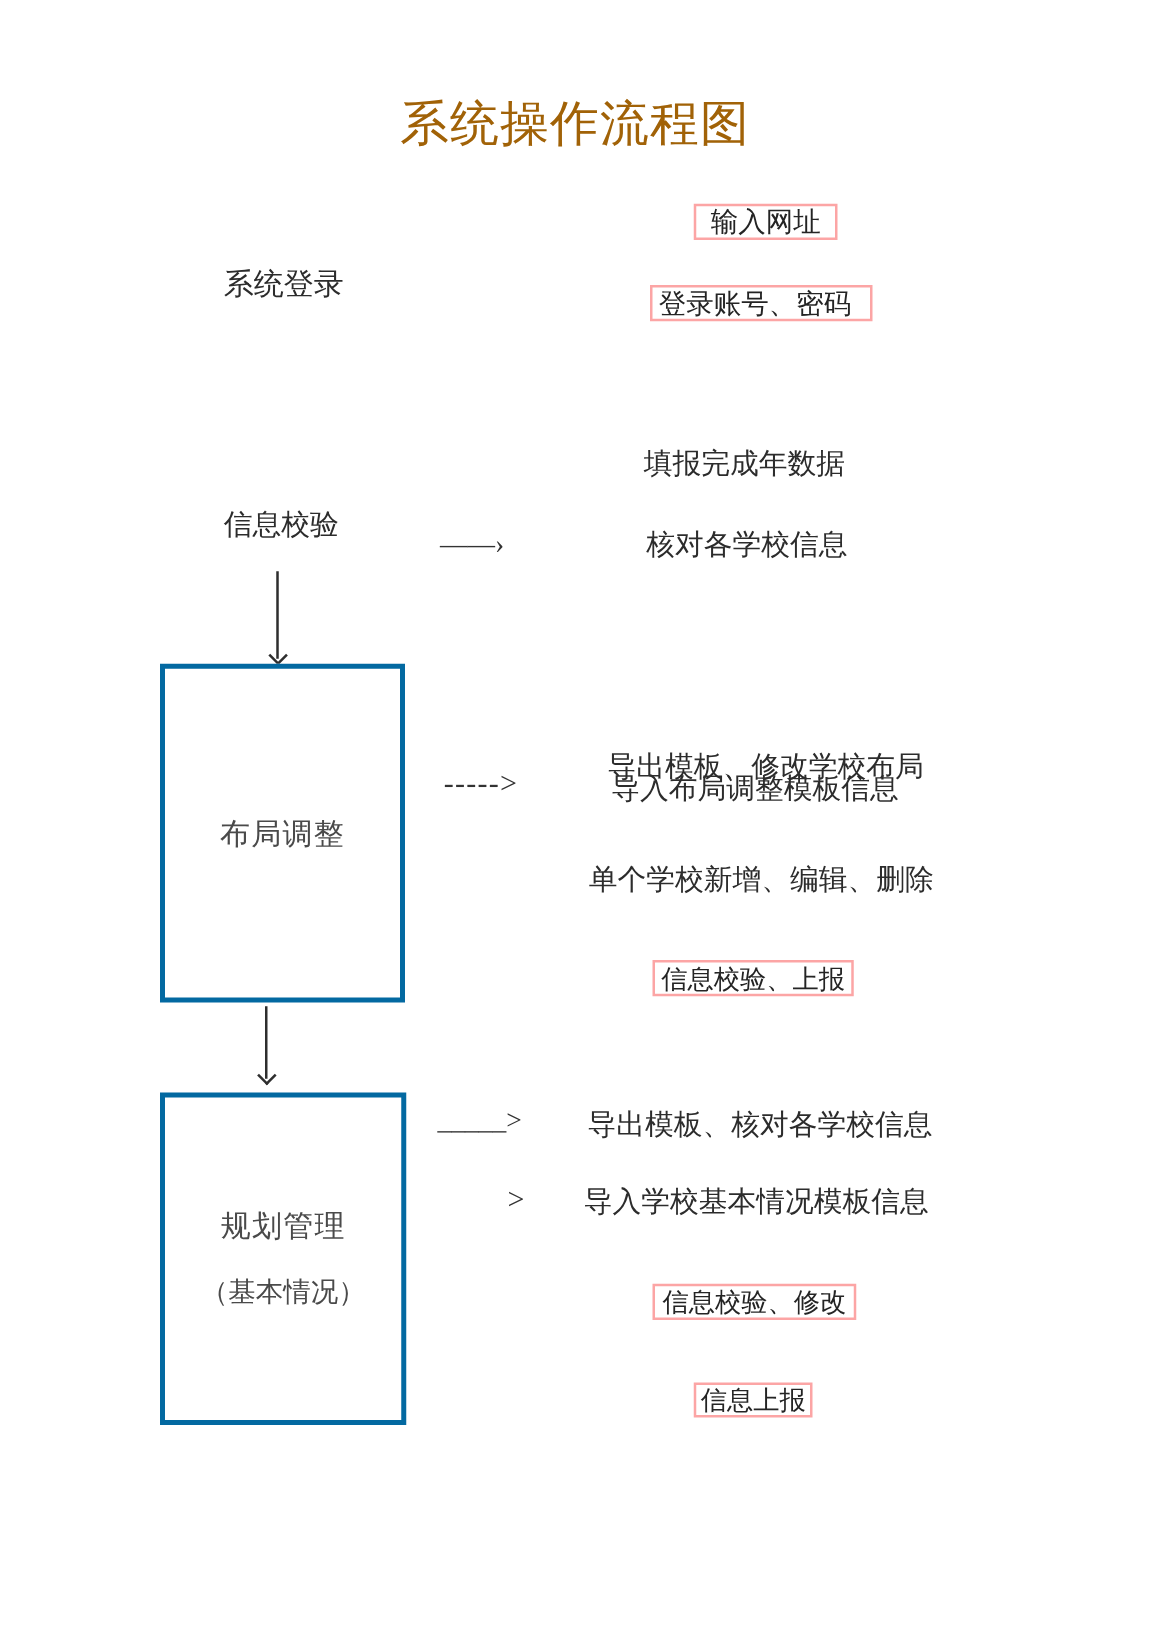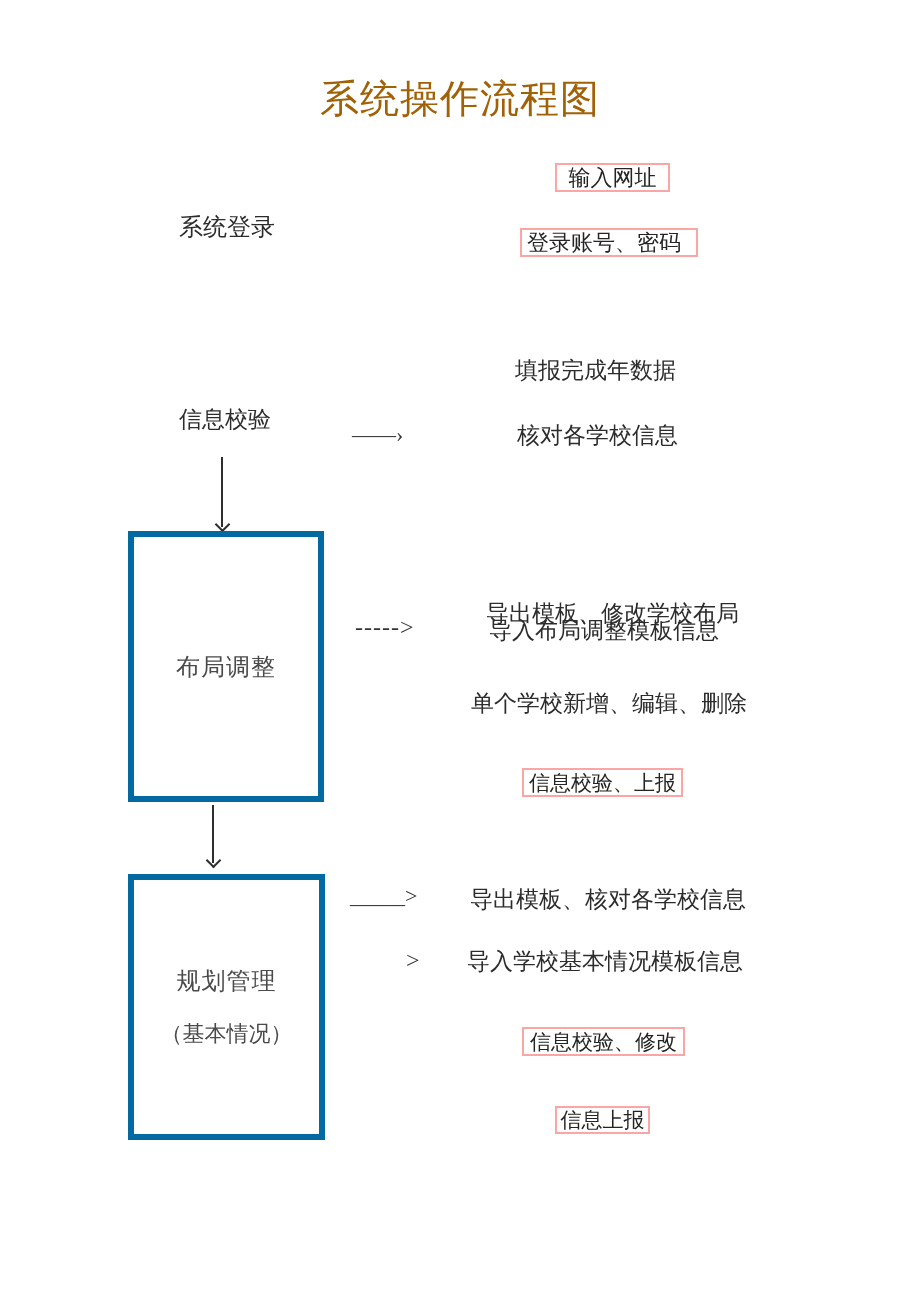--- a/index.html
+++ b/index.html
@@ -13,21 +13,21 @@
   }
   .txt{position:absolute;font-size:23px;line-height:28px;color:#2c2c2c;white-space:nowrap;}
   .stage-label{position:absolute;font-size:24px;color:#2c2c2c;white-space:nowrap;}
   .small-box{
     position:absolute;border:2px solid #fca5a5;background:#ffffff;
     display:flex;align-items:center;justify-content:center;
     font-size:22px;color:#242424;white-space:nowrap;box-sizing:border-box;
   }
   .small-box.left-align{justify-content:flex-start;padding-left:5px;}
   .big-box{
-    position:absolute;border:6px solid #0369a1;background:#ffffff;
+    position:absolute;border:4px solid #0369a1;background:#ffffff;
     display:flex;flex-direction:column;align-items:center;justify-content:center;
     box-sizing:border-box;color:#4a4a4a;text-align:center;
   }
   .big-box .line1{font-size:24px;letter-spacing:1px;white-space:nowrap;}
   .big-box .line2{font-size:22px;margin-top:22px;white-space:nowrap;}
   .arrow-glyph{position:absolute;font-size:22px;color:#333333;white-space:nowrap;line-height:1;}
   .arrow-glyph.dashes{font-size:24px;letter-spacing:1px;}
   .arrow-glyph.big{font-size:24px;}
   .varrow{position:absolute;width:14px;}
   .varrow .stem{position:absolute;left:6px;top:0;bottom:4px;width:0;border-left:2px solid #2e2e2e;}

